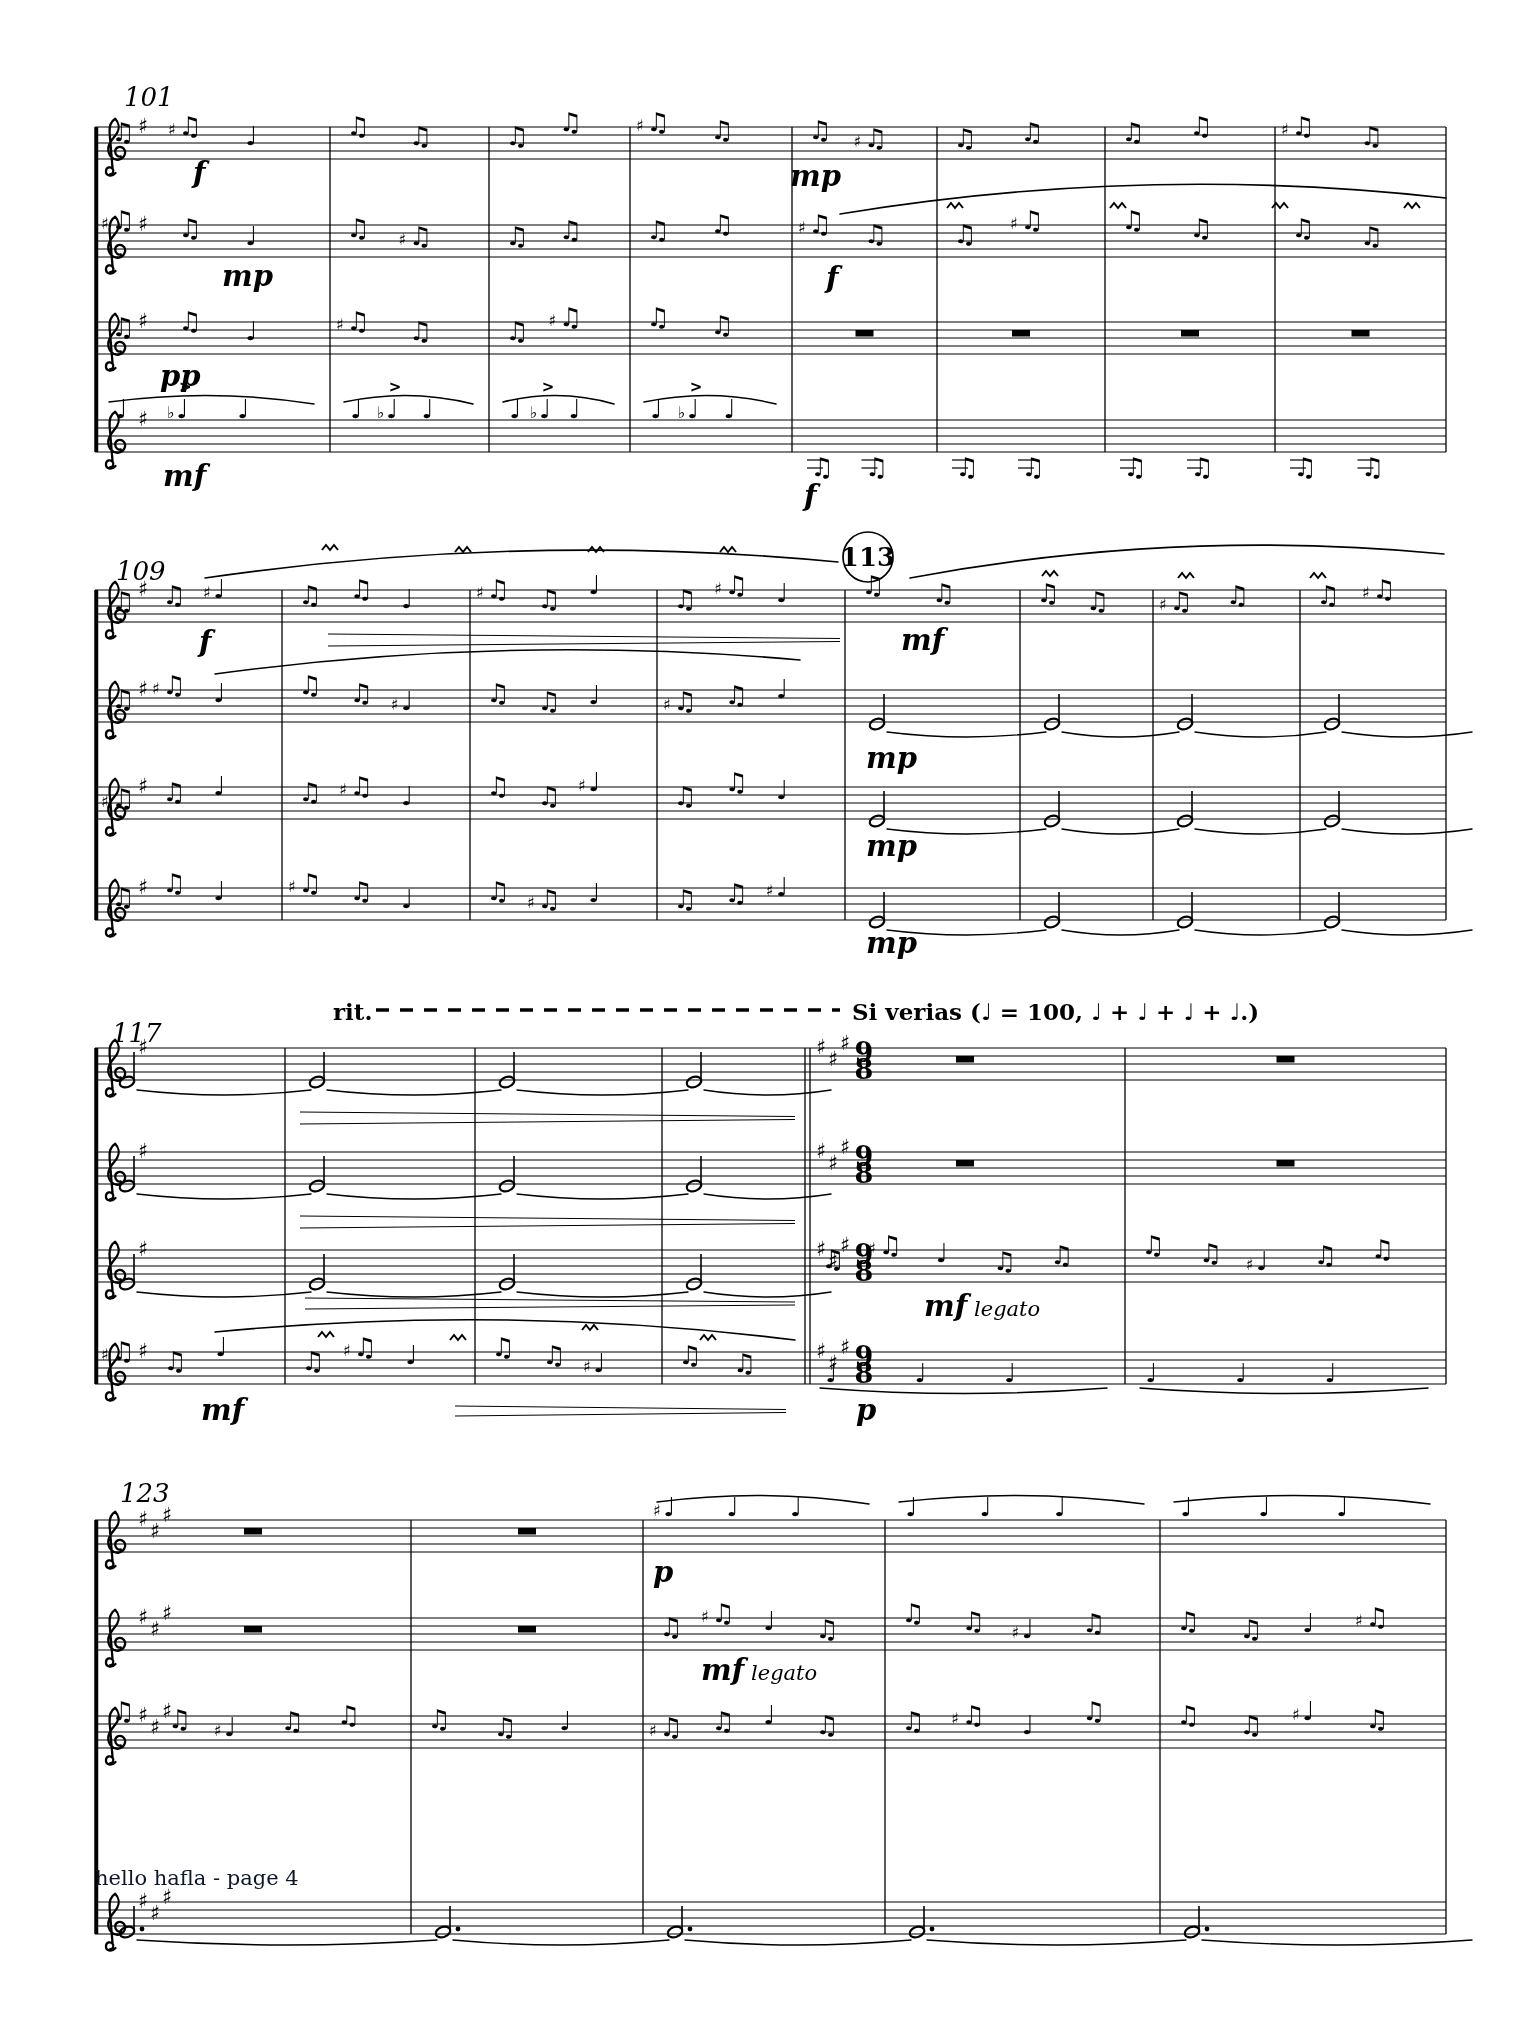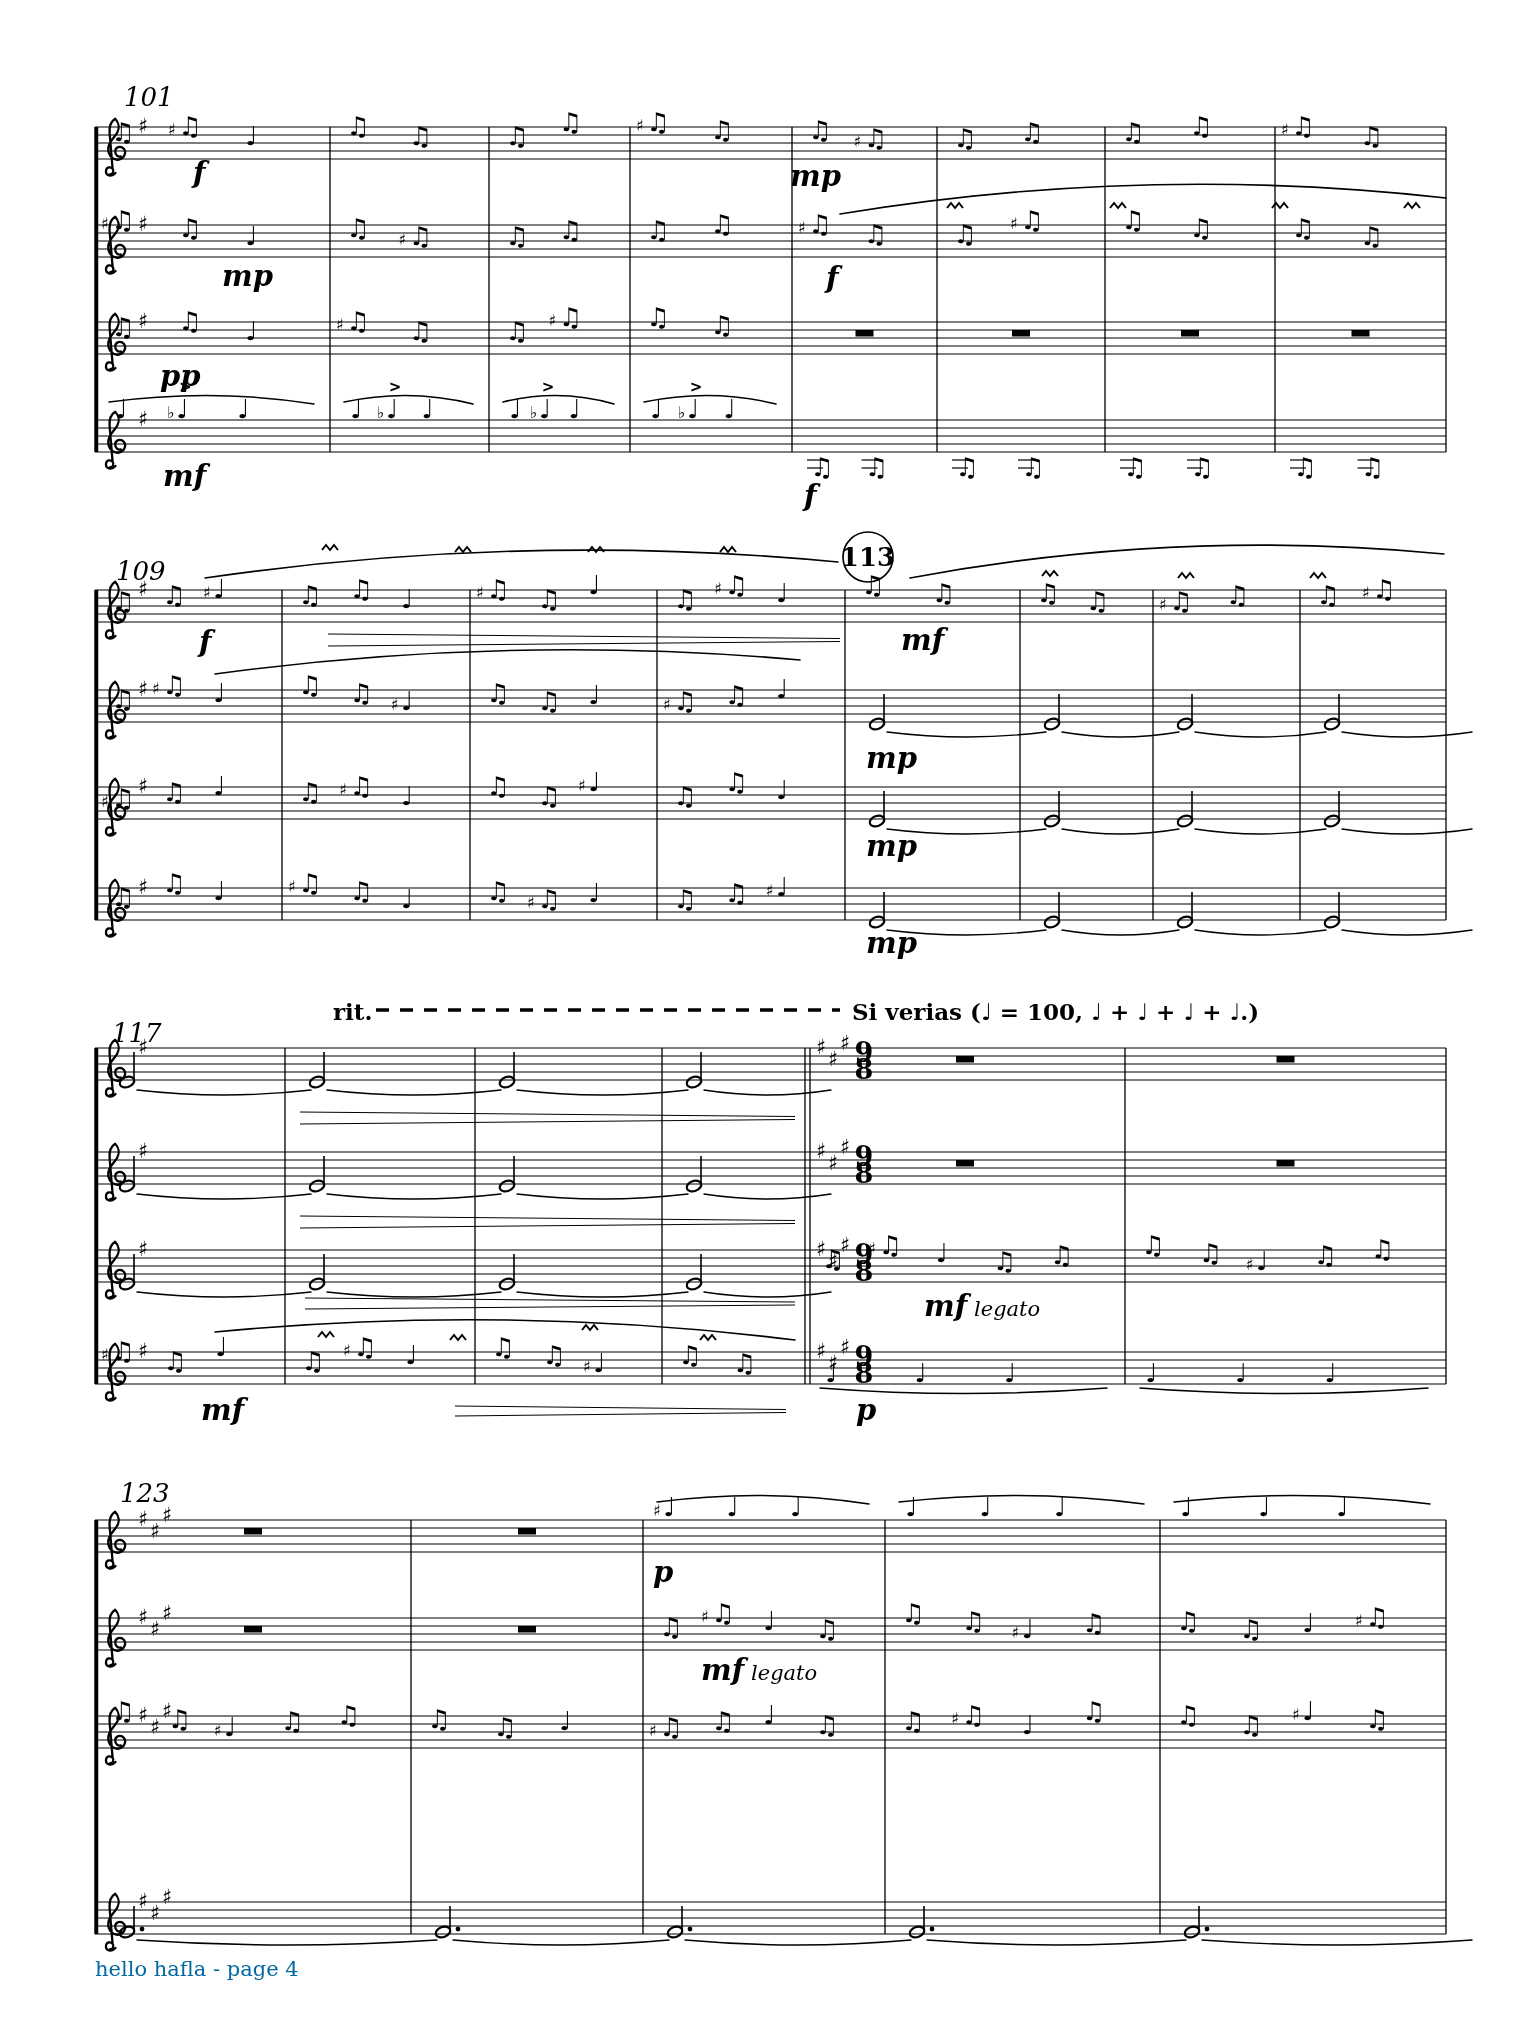--- a/index.html
+++ b/index.html
@@ -13,22 +13,22 @@
   .dyn   {font-family:"DejaVu Serif",serif;font-style:italic;font-weight:bold;font-size:29px;}
   .word  {font-family:"DejaVu Serif",serif;font-style:italic;font-size:21px;}
   .tempo {font-family:"DejaVu Serif",serif;font-weight:bold;font-size:23px;}
   .reh   {font-family:"DejaVu Serif",serif;font-weight:bold;font-size:26px;text-anchor:middle;}
   .note  {font-family:"DejaVu Sans",sans-serif;font-size:26px;}
   .acc   {font-family:"DejaVu Sans",sans-serif;font-size:16px;}
   .ks    {font-family:"DejaVu Sans",sans-serif;font-size:21px;}
   .ts    {font-family:"DejaVu Serif",serif;font-weight:bold;font-size:27px;text-anchor:middle;}
   .accent{font-family:"DejaVu Sans",sans-serif;font-weight:bold;font-size:15px;}
   .footer{
-    position:absolute;left:95px;top:1957px;
-    font-family:"DejaVu Serif",serif;font-size:21px;color:#0369a1;
+    position:absolute;left:95px;top:1866px;
+    font-family:"DejaVu Serif",serif;font-size:21px;color:#0f172a;
   }
 </style>
 </head>
 <body>
 
 <div class="page">
   <svg id="score" width="1530" height="2040" viewBox="0 0 1530 2040">
       <line x1="95" y1="127" x2="1446" y2="127" stroke="#000" stroke-width="1.1"></line>
       <line x1="95" y1="135" x2="1446" y2="135" stroke="#000" stroke-width="1.1"></line>
       <line x1="95" y1="143" x2="1446" y2="143" stroke="#000" stroke-width="1.1"></line>

